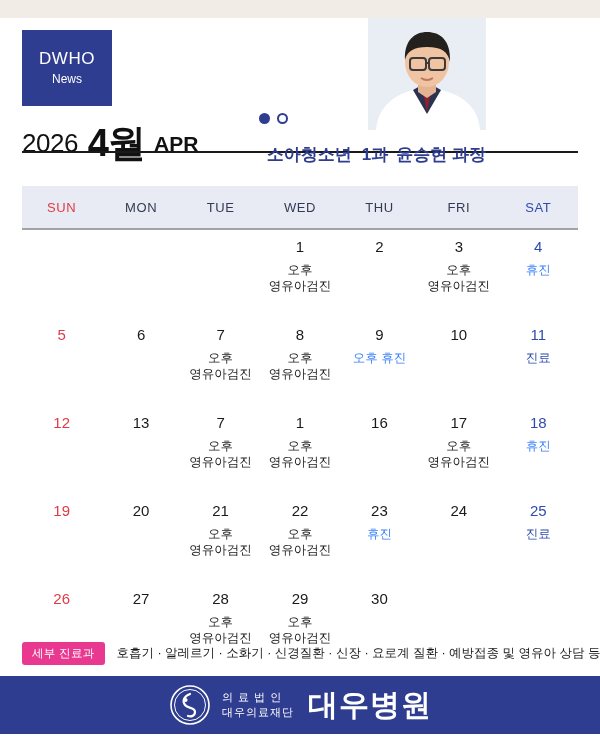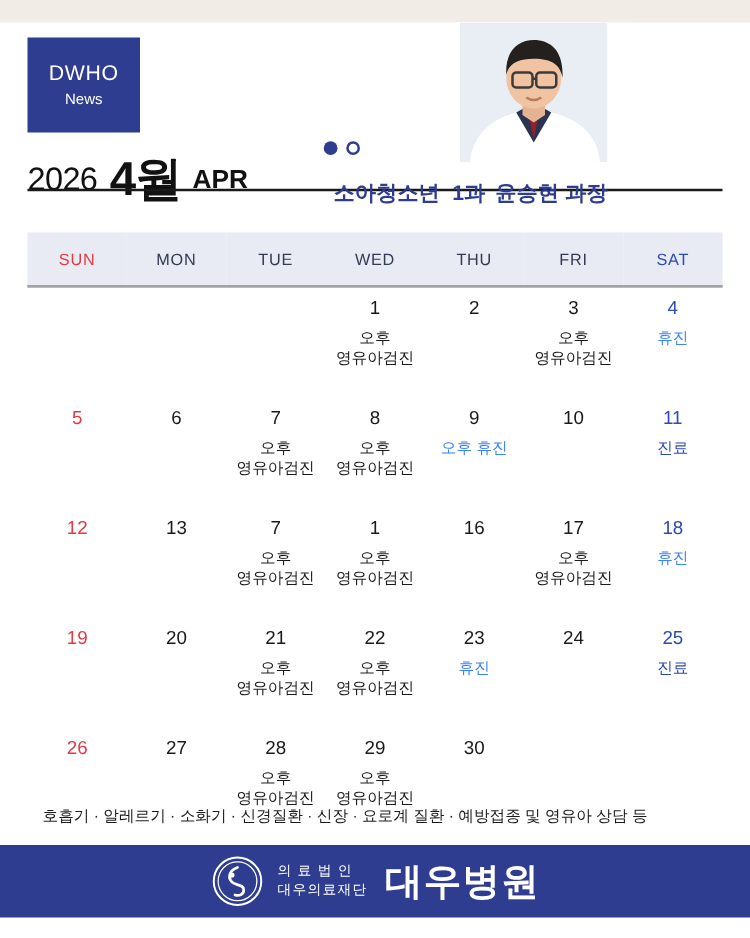--- a/index.html
+++ b/index.html
@@ -478,20 +478,21 @@
         <td>
             <div class="daynum sat"></div>
             <div class="note"></div>
           </td>
       </tr>
     </tbody>
   </table>
 </div>
 
 <div class="subnote">
+  <span class="tag">세부 진료과</span>
   <span class="txt">호흡기 · 알레르기 · 소화기 · 신경질환 · 신장 · 요로계 질환 · 예방접종 및 영유아 상담  등</span>
 </div>
 
 <div class="bar-dark"></div>
 <div class="bar-main">
   <div class="logo-wrap">
     <svg class="logo-mark" width="44" height="44" viewBox="0 0 44 44">
       <circle cx="22" cy="22" r="19" fill="none" stroke="#ffffff" stroke-width="1.6"></circle>
       <circle cx="22" cy="22" r="15.5" fill="none" stroke="#ffffff" stroke-width="1"></circle>
       <path d="M22 11 C16 13 14 18 17 22 C20 26 27 24 27 29 C27 33 23 34 20 33" fill="none" stroke="#ffffff" stroke-width="2.2" stroke-linecap="round"></path>

